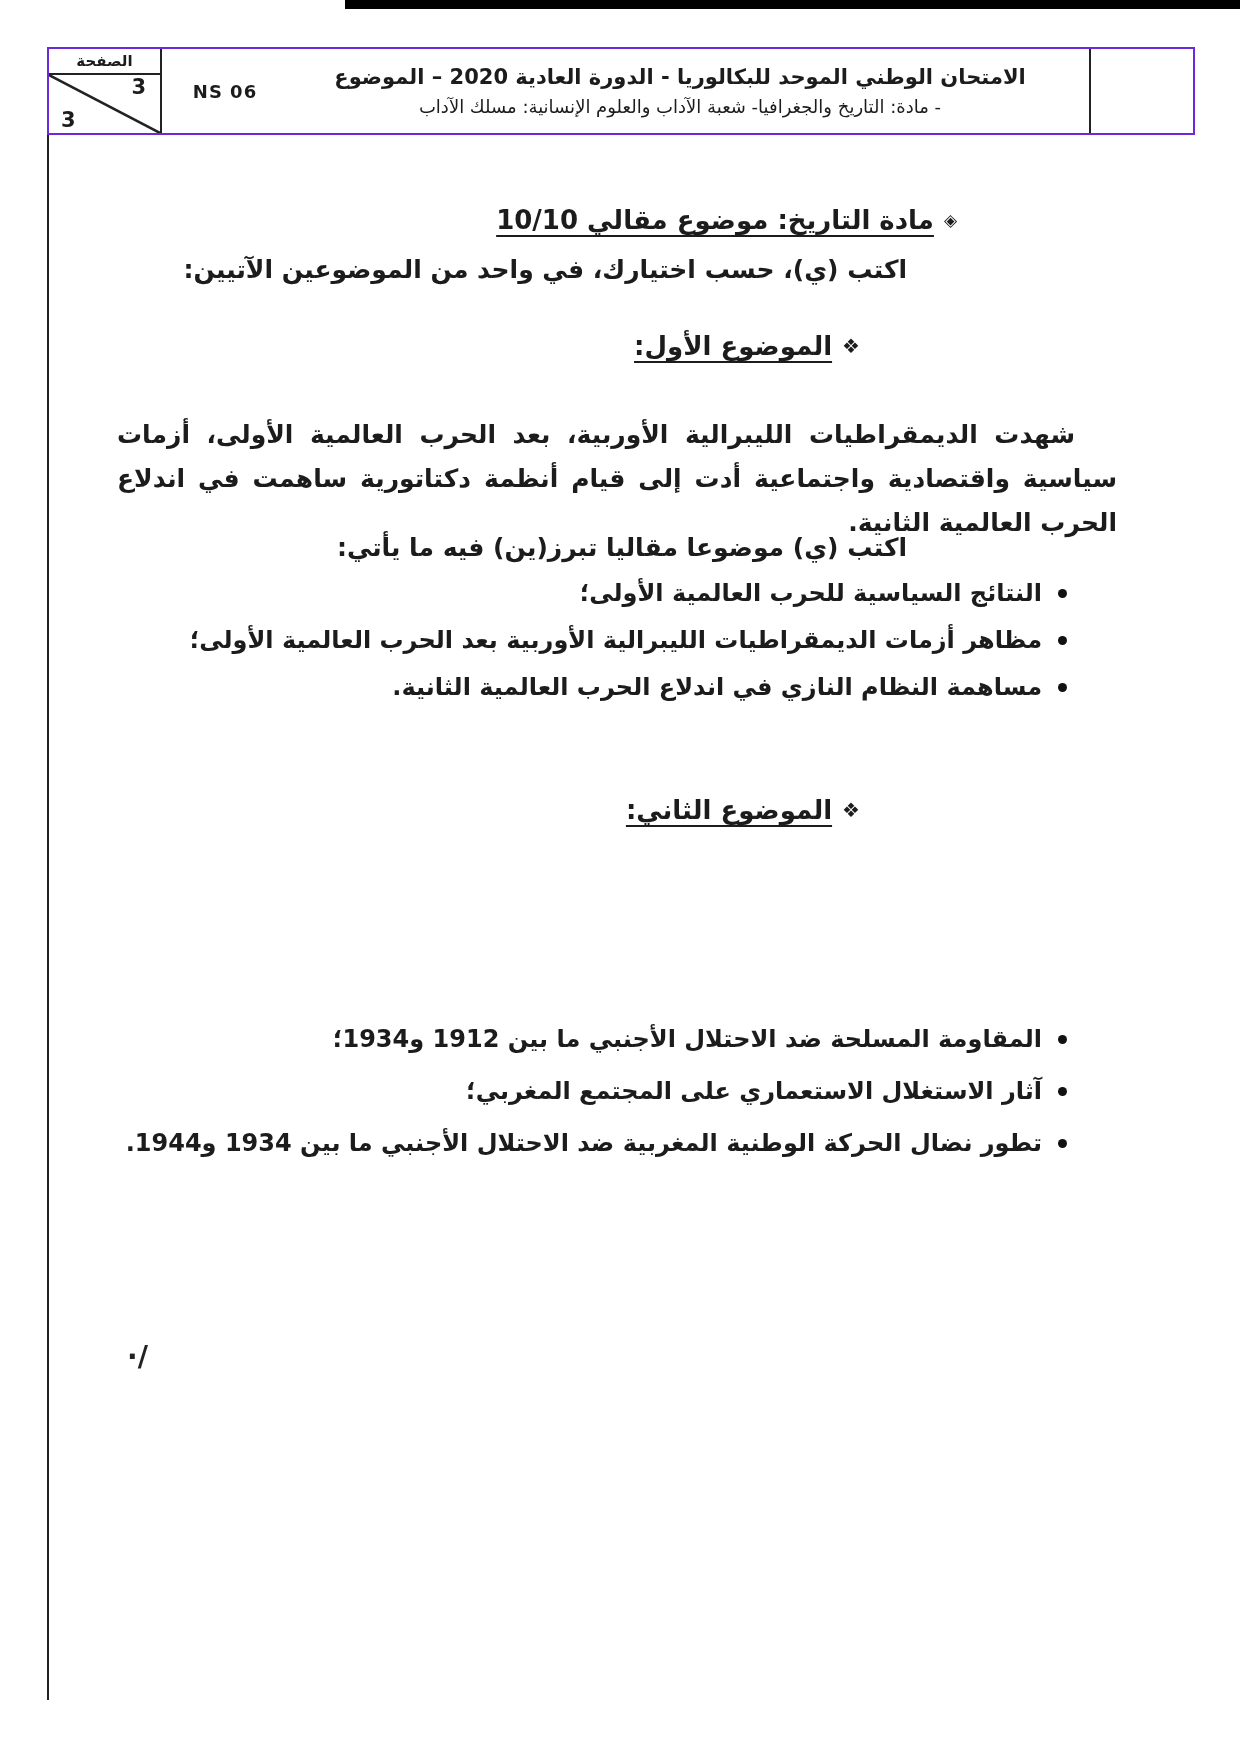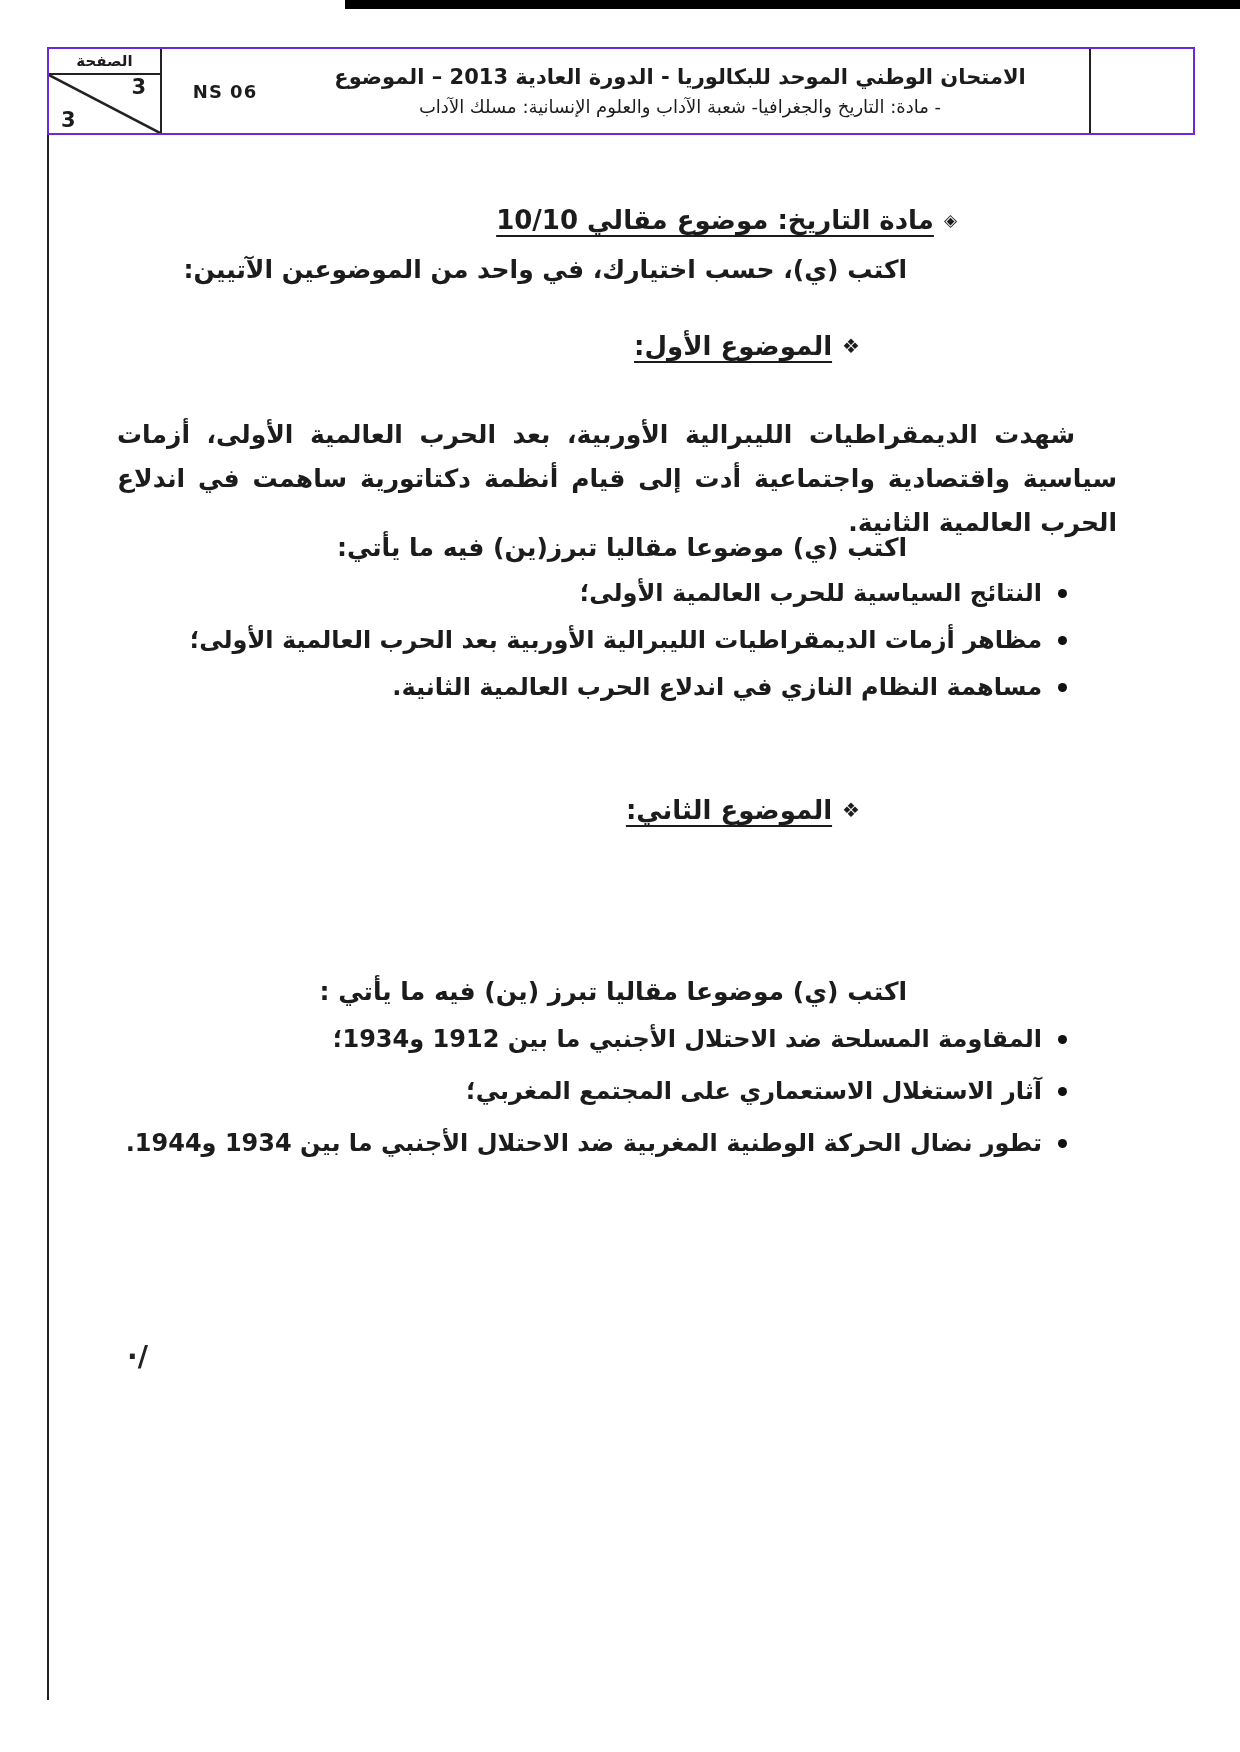--- a/index.html
+++ b/index.html
@@ -96,21 +96,21 @@
           <line x1="0" y1="0" x2="100" y2="100" stroke="#222" stroke-width="2.5" vector-effect="non-scaling-stroke"></line>
         </svg>
         <span class="pg-num">3</span>
         <span class="pg-total">3</span>
       </div>
     </div>
 
     <div class="ref">NS 06</div>
 
     <div class="titles">
-      <div class="title-1">الامتحان الوطني الموحد للبكالوريا - الدورة العادية 2013 – الموضوع</div>
+      <div class="title-1">الامتحان الوطني الموحد للبكالوريا - الدورة العادية 2020 – الموضوع</div>
       <div class="title-2">- مادة: التاريخ والجغرافيا- شعبة الآداب والعلوم الإنسانية: مسلك الآداب</div>
     </div>
 
     <div class="corner-box"></div>
   </div>
 
   <div class="content">
 
     <div class="abs sec-title">
       <span class="diamond">◈</span><span class="u">مادة التاريخ: موضوع مقالي 10/10</span>
@@ -139,21 +139,20 @@
         <span class="dot"></span>
         <span>مساهمة النظام النازي في اندلاع الحرب العالمية الثانية.</span>
       </div>
     </div>
 
     <div class="abs subj-title subj2">
       <span class="clover">❖</span><span class="u">الموضوع الثاني:</span>
     </div>
 
 
-    <div class="abs task task2">اكتب (ي) موضوعا مقاليا تبرز (ين) فيه ما يأتي :</div>
 
     <div class="abs blist blist2">
       <div class="bitem">
         <span class="dot"></span>
         <span>المقاومة المسلحة ضد الاحتلال الأجنبي ما بين 1912 و1934؛</span>
       </div>
       <div class="bitem">
         <span class="dot"></span>
         <span>آثار الاستغلال الاستعماري على المجتمع المغربي؛</span>
       </div>

